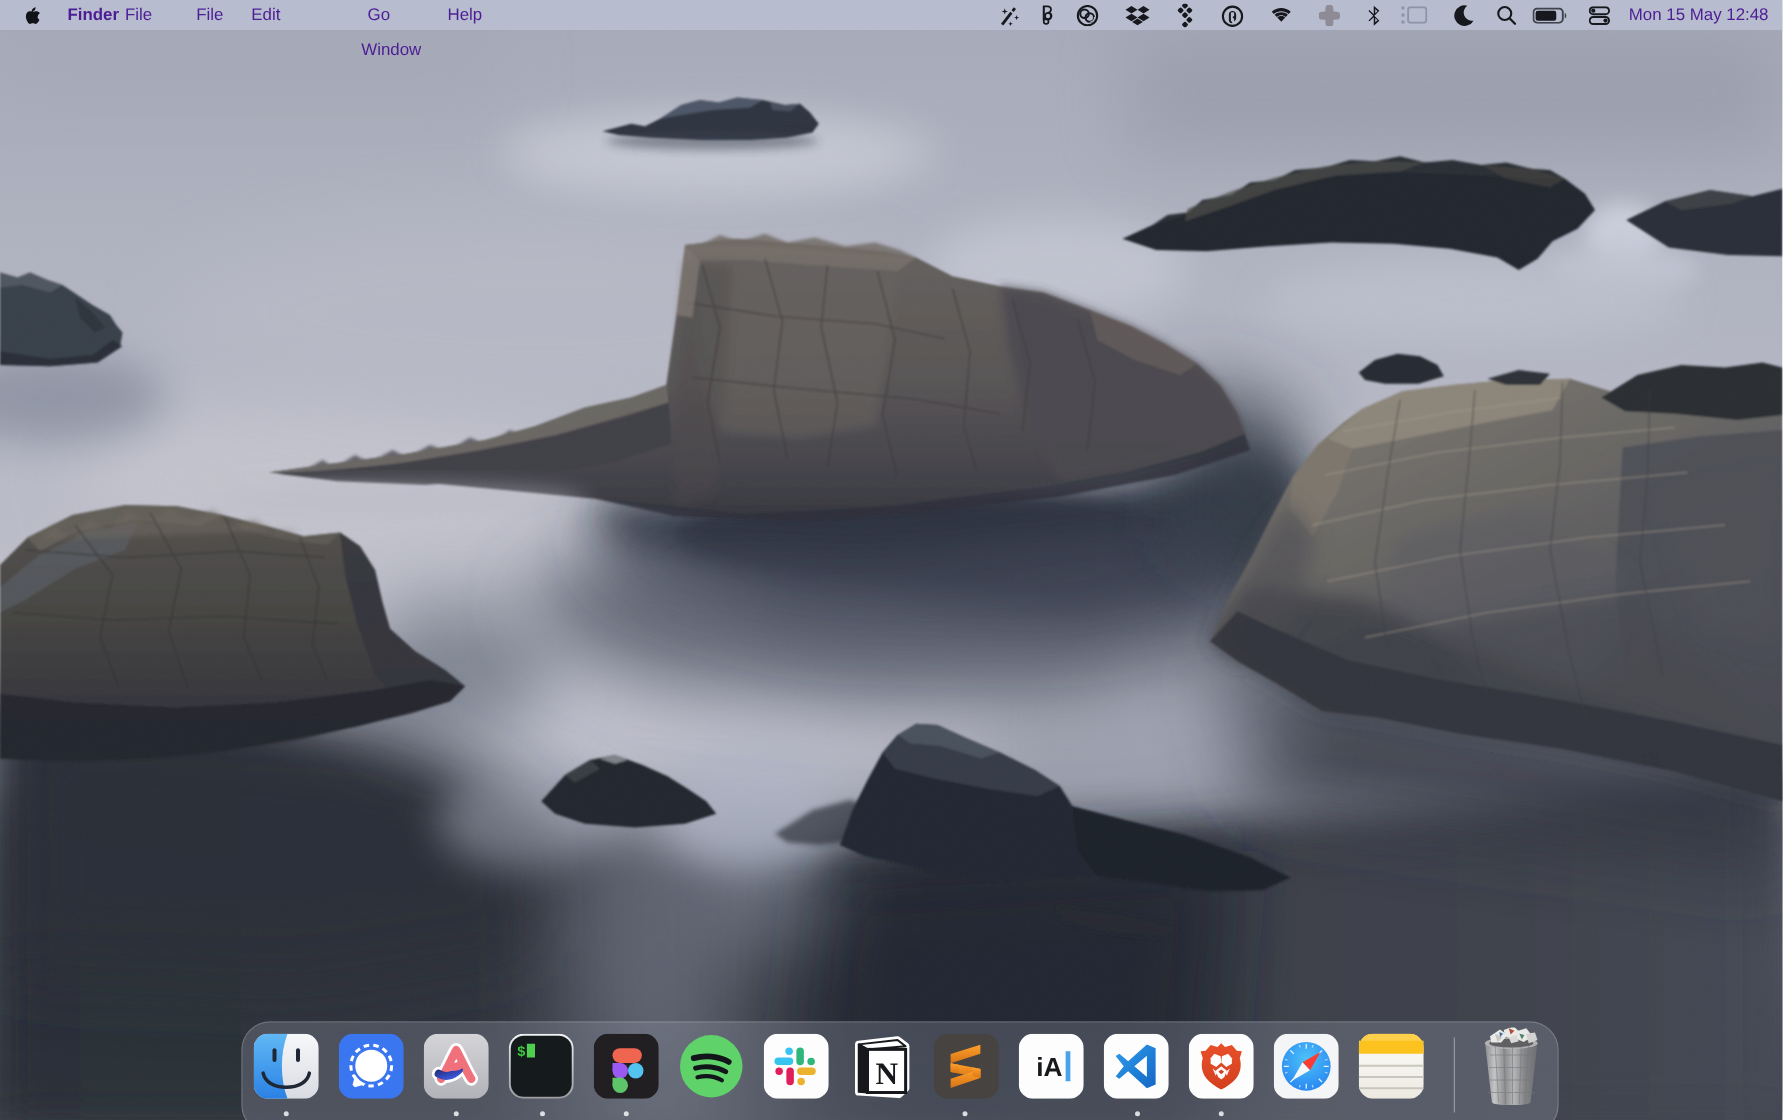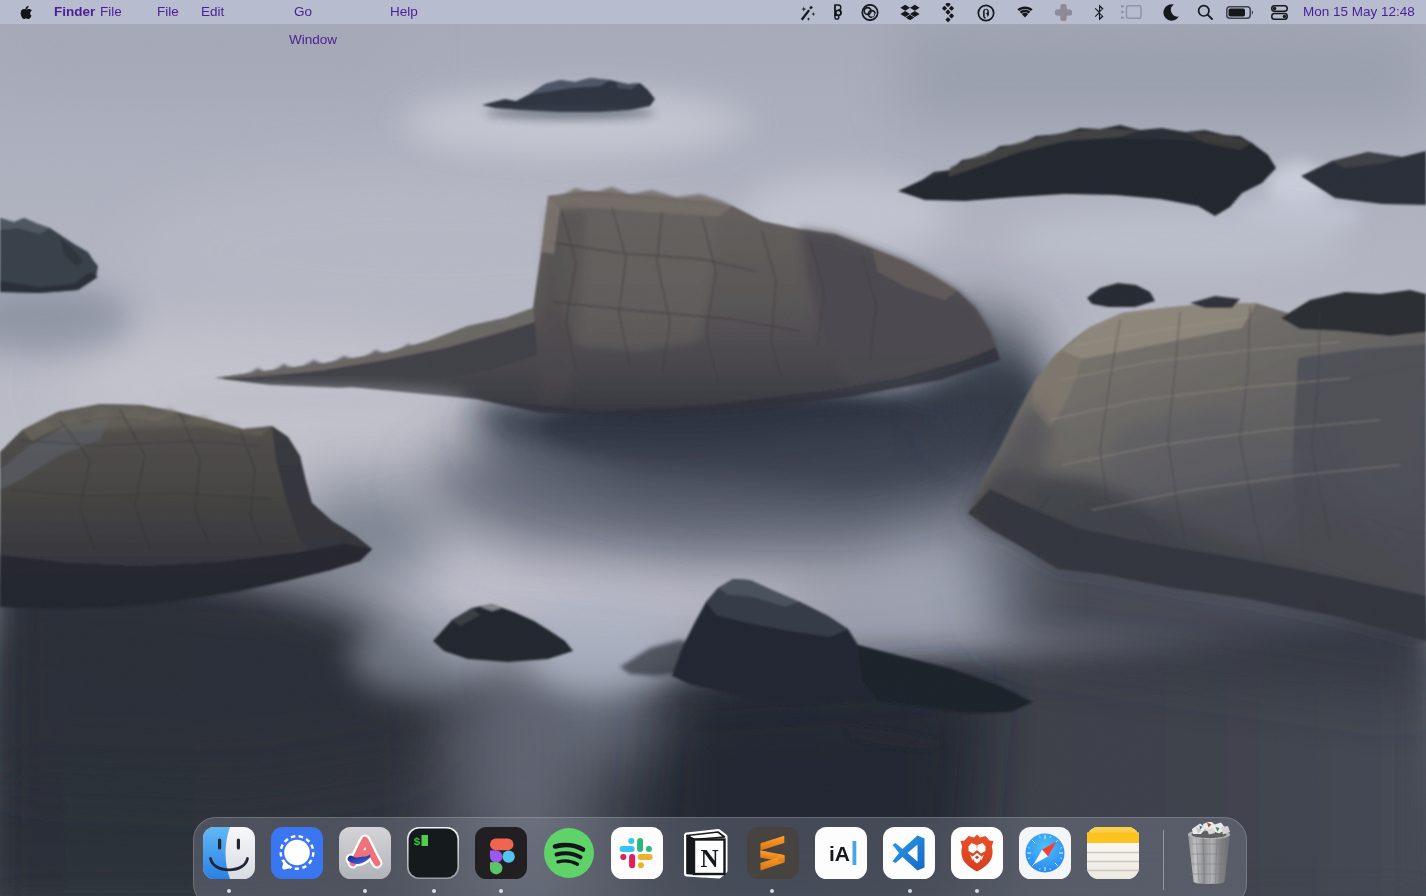--- a/index.html
+++ b/index.html
@@ -274,21 +274,21 @@
 
     <svg style="left:19px;top:4.5px" width="14" height="16" viewBox="0 0 14 16">
       <path fill="#111318" transform="translate(0.5,1)" d="M10.6,7.8c0-1.5,0.8-2.6,1.8-3.2c-0.75-1.05-1.9-1.55-2.95-1.55c-1.05,0-1.8,0.57-2.45,0.57c-0.66,0-1.5-0.57-2.55-0.57C2.8,3.03,1.2,4.5,1.2,7.2c0,2.75,2,5.9,3.3,5.9c0.66,0,1.23-0.57,2.28-0.57c1.05,0,1.42,0.57,2.28,0.57c1.05,0,2.45-2,2.93-3.4C11.1,9.2,10.6,8.55,10.6,7.8z M8.2,2.2C8.77,1.53,9.15,0.66,9.06-0.2C8.2-0.1,7.3,0.38,6.73,1.04C6.2,1.62,5.8,2.55,5.9,3.4C6.85,3.5,7.63,2.9,8.2,2.2z"></path>
     </svg>
     <div class="mi" style="left:54px;font-weight:bold;">Finder</div>
     <div class="mi" style="left:100px;">File</div>
     <div class="mi" style="left:157px;">File</div>
     <div class="mi" style="left:201px;">Edit</div>
     <div class="mi" style="left:250px;margin-left:44px;">Go</div>
     <div class="mi" style="left:289px;margin-top:28px;">Window</div>
-    <div class="mi" style="left:358px;margin-left:32px;">Help</div>
+    <div class="mi" style="left:358px;">Help</div>
 
     <svg style="left:798px;top:3.5px" width="18" height="17" viewBox="0 0 18 17">
       <g fill="#16181d">
         <path d="M2.8,15 L10.2,5.4 L12.0,6.8 L4.6,16.4 Z"></path>
         <path d="M11.2,4.1 L13.0,1.8 L14.8,3.2 L13.0,5.5 Z"></path>
         <path d="M5.8,2.6 l0.6,1.9 l1.9,0.6 l-1.9,0.6 l-0.6,1.9 l-0.6,-1.9 l-1.9,-0.6 l1.9,-0.6 Z"></path>
         <path d="M15.3,8.0 l0.5,1.6 l1.6,0.5 l-1.6,0.5 l-0.5,1.6 l-0.5,-1.6 l-1.6,-0.5 l1.6,-0.5 Z"></path>
         <path d="M10.5,13.2 l0.45,1.4 l1.4,0.45 l-1.4,0.45 l-0.45,1.4 l-0.45,-1.4 l-1.4,-0.45 l1.4,-0.45 Z"></path>
       </g>
     </svg>

